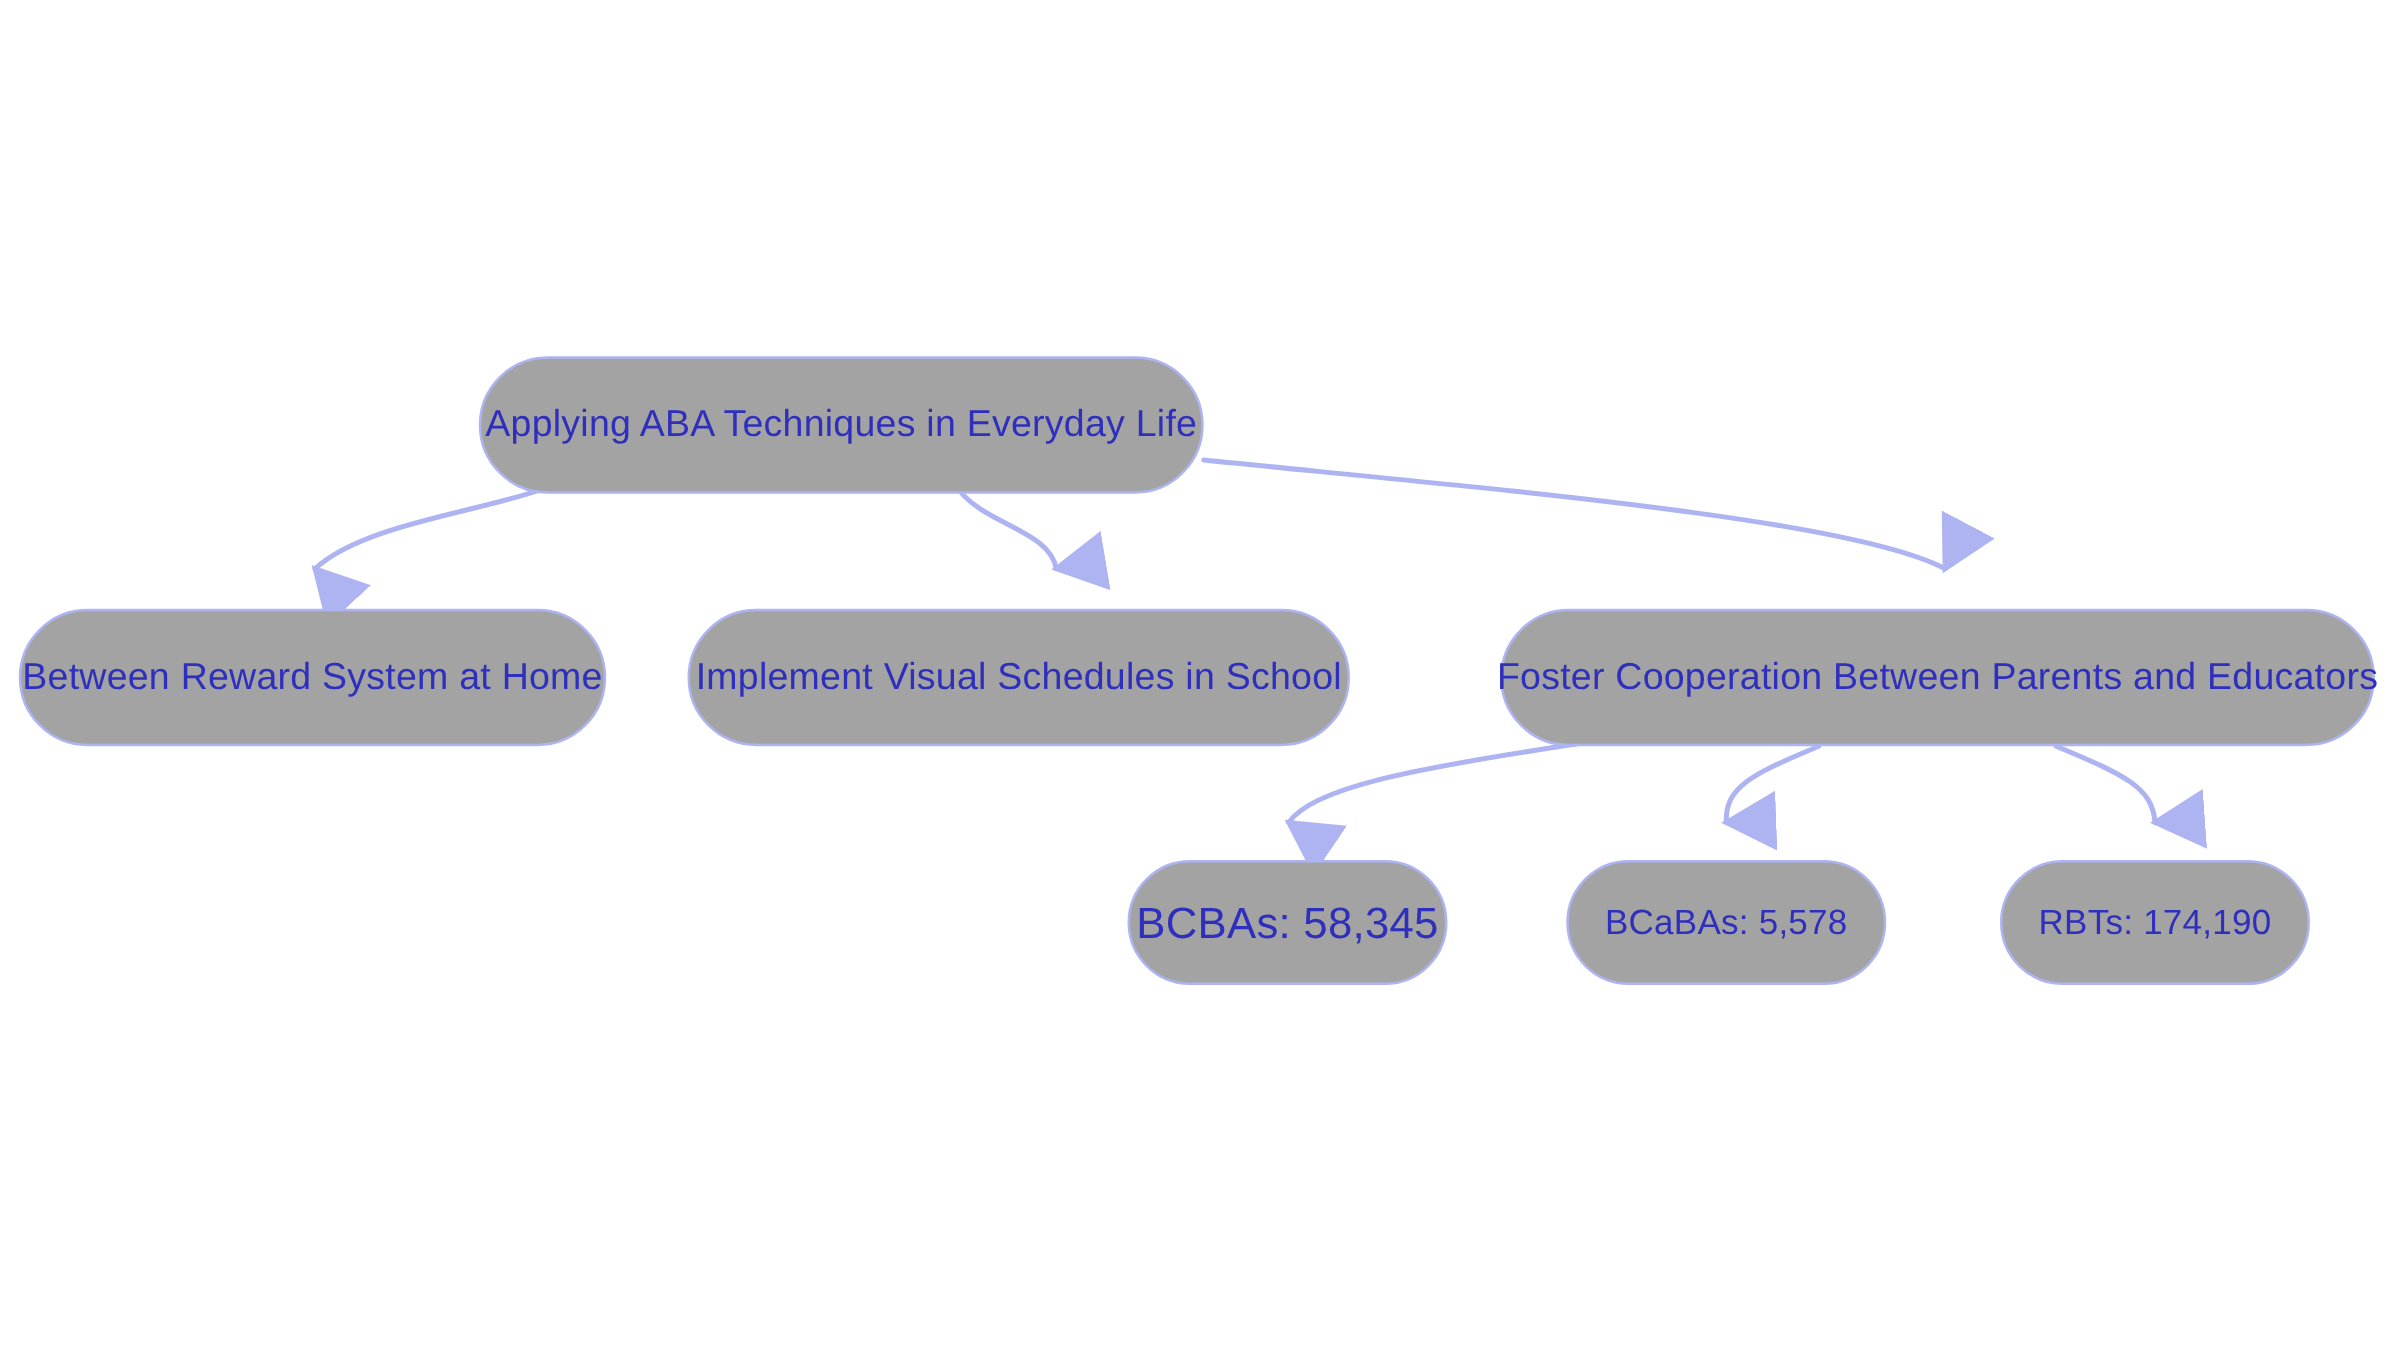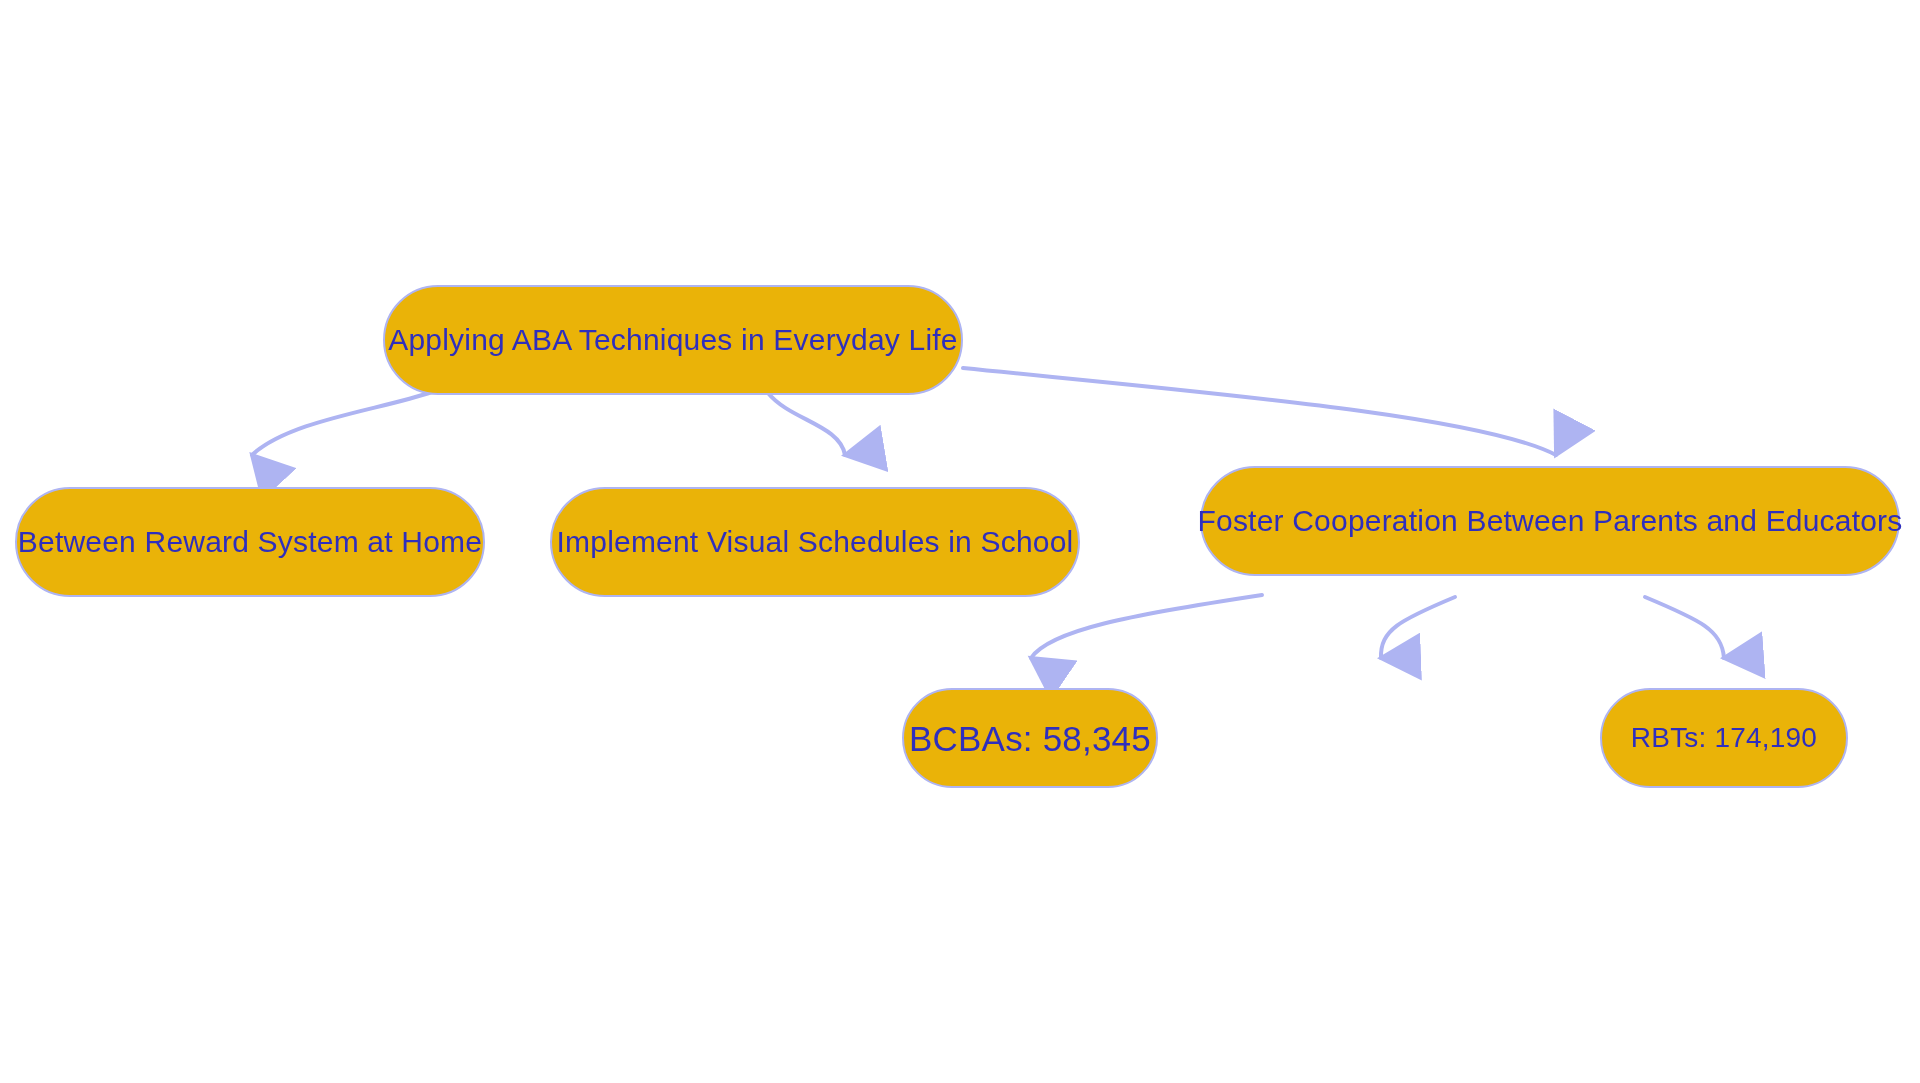--- a/index.html
+++ b/index.html
@@ -26,35 +26,35 @@
     width: 1920px;
     height: 1083px;
     pointer-events: none;
   }
   .node {
     position: absolute;
     box-sizing: border-box;
     display: flex;
     align-items: center;
     justify-content: center;
-    background: #eab308;
+    background: #a3a3a3;
     border: 2px solid #aeb4f2;
     border-radius: 9999px;
     color: #2f2fbd;
     letter-spacing: 0.2px;
     white-space: nowrap;
   }
   .node-label {
     display: block;
     line-height: 1;
   }
   .n-root      { left: 383px;  top: 285px; width: 580px;  height: 110px; font-size: 30px; }
   .n-reward    { left: 15px;   top: 487px; width: 470px;  height: 110px; font-size: 30px; }
   .n-schedules { left: 550px;  top: 487px; width: 530px;  height: 110px; font-size: 30px; }
-  .n-foster    { left: 1200px; top: 466px; width: 700px;  height: 110px; font-size: 30px; }
+  .n-foster    { left: 1200px; top: 487px; width: 700px;  height: 110px; font-size: 30px; }
   .n-bcbas     { left: 902px;  top: 688px; width: 256px;  height: 100px; font-size: 35px; }
   .n-bcabas    { left: 1253px; top: 688px; width: 256px;  height: 100px; font-size: 28px; }
   .n-rbts      { left: 1600px; top: 688px; width: 248px;  height: 100px; font-size: 28px; }
 </style>
 </head>
 <body>
 
 <div id="canvas">
 
   <svg id="edges" viewBox="0 0 1920 1083" width="1920" height="1083" xmlns="http://www.w3.org/2000/svg">
@@ -90,18 +90,21 @@
   </div>
 
   <div class="node n-foster">
     <span class="node-label">Foster Cooperation Between Parents and Educators</span>
   </div>
 
   <div class="node n-bcbas">
     <span class="node-label">BCBAs: 58,345</span>
   </div>
 
+  <div class="node n-bcabas">
+    <span class="node-label">BCaBAs: 5,578</span>
+  </div>
 
   <div class="node n-rbts">
     <span class="node-label">RBTs: 174,190</span>
   </div>
 
 </div>
 
 </body></html>

